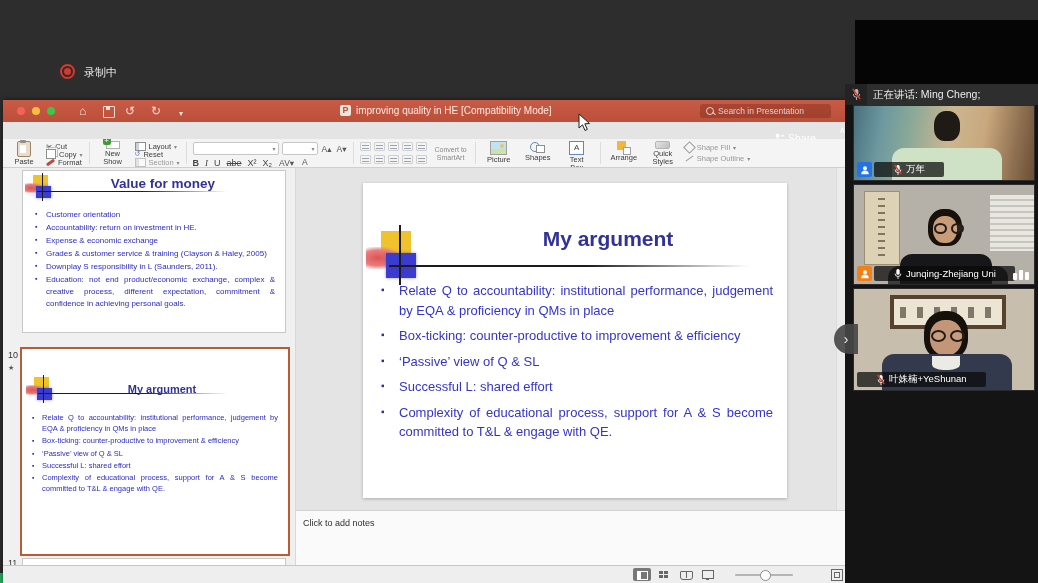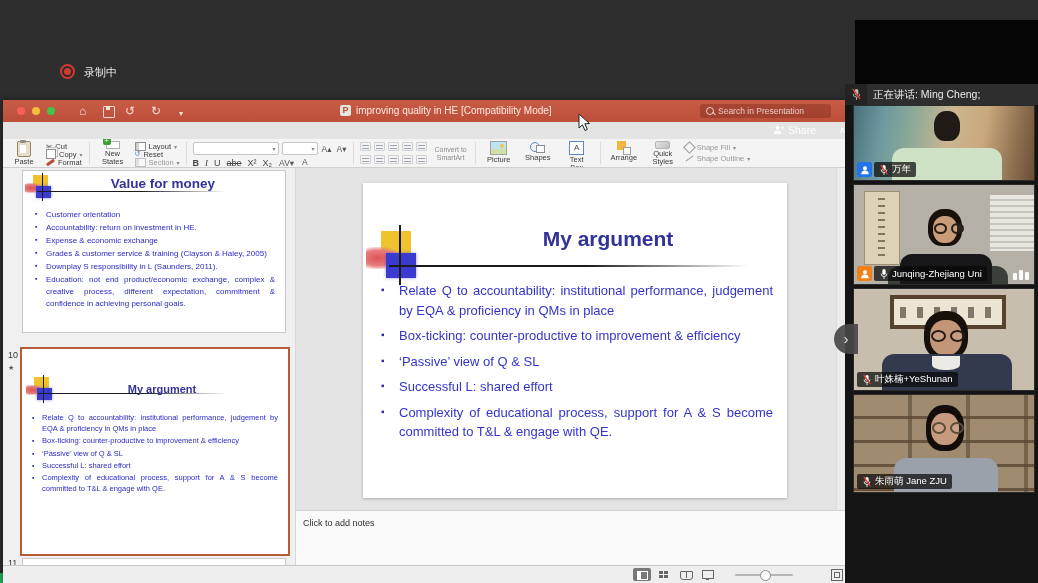--- a/index.html
+++ b/index.html
@@ -35,21 +35,21 @@
   .doc-title{left:353px;top:5px;font-size:10px;color:#ffeae2;}
   .searchbox{left:697px;top:4px;width:131px;height:14px;background:rgba(90,20,10,.28);border-radius:3px;
              display:flex;align-items:center;padding-left:6px;box-sizing:border-box;}
   .mag{width:6px;height:6px;border:1.3px solid rgba(255,255,255,.75);border-radius:50%;position:relative;margin-right:4px;}
   .mag::after{content:"";position:absolute;left:5px;top:5px;width:4px;height:1.3px;background:rgba(255,255,255,.75);transform:rotate(45deg);}
   .search-ph{font-size:8.5px;color:rgba(255,255,255,.72);}
 
   .ppt-tabs{left:0;top:22px;width:846px;height:17px;background:#bd4f3a;display:flex;align-items:flex-end;padding-left:10px;box-sizing:border-box;}
   .tab{font-size:10px;color:rgba(255,255,255,.96);padding:2px 9px 3px;cursor:default;white-space:nowrap;}
   .tab.active{background:#f5f4f4;color:#b93d26;font-weight:bold;border-radius:3px 3px 0 0;}
-  .share-wrap{left:770px;top:24px;display:flex;align-items:center;gap:4px;color:#fff;font-size:10.5px;}
+  .share-wrap{left:770px;top:32px;display:flex;align-items:center;gap:4px;color:#fff;font-size:10.5px;}
   .chev-up{left:836px;top:25px;color:#fff;font-size:9px;}
 
   
   .ribbon{left:0;top:39px;width:846px;height:29px;background:#f5f4f4;border-bottom:1px solid #cfcfcf;
           display:flex;align-items:stretch;padding:2px 4px;box-sizing:border-box;gap:5px;overflow:hidden;}
   .rsep{width:1px;background:#dcdcdc;margin:1px 1px;}
   .bigbtn{display:flex;flex-direction:column;align-items:center;justify-content:flex-start;min-width:30px;padding:0 2px;}
   .blabel{font-size:7.5px;color:#3c3c3c;text-align:center;line-height:7.5px;margin-top:1px;white-space:pre-line;}
   .stack{display:flex;flex-direction:column;justify-content:space-between;padding:1px 0;}
   .srow{display:flex;align-items:center;gap:3px;font-size:7.5px;color:#3c3c3c;height:8px;}
@@ -150,21 +150,21 @@
   .panel{left:845px;top:84px;width:193px;height:499px;background:#141414;}
   .speakbar{position:absolute;left:0;top:0;width:193px;height:21px;background:#2e2e2e;display:flex;align-items:center;}
   .speak-ic{width:22px;height:21px;background:#232323;display:flex;align-items:center;justify-content:center;}
   .speak-txt{font-size:10.5px;color:#ececec;margin-left:6px;white-space:nowrap;}
   .tile{position:absolute;left:8px;width:182px;background:#000;border:1px solid #2b2b2b;box-sizing:border-box;overflow:hidden;}
   .art{position:absolute;inset:0;}
   .badges{position:absolute;left:3px;bottom:3px;display:flex;gap:2px;align-items:center;}
   .rolebadge{width:15px;height:15px;border-radius:2px;display:flex;align-items:center;justify-content:center;}
   .rb-blue{background:#2472e8;}.rb-orange{background:#f08018;}
   .namebadge{height:15px;background:rgba(8,8,8,.72);border-radius:2px;display:flex;align-items:center;gap:3px;
-             padding:0 5px;color:#fff;font-size:9.5px;white-space:nowrap;}
+             padding:0 19px;color:#fff;font-size:9.5px;white-space:nowrap;}
   .vol{position:absolute;right:5px;bottom:4px;display:flex;gap:2px;align-items:flex-end;}
   .vol span{width:4px;background:#fdfdfd;border-radius:1px;}
   .collapse-tab{left:834px;top:324px;width:24px;height:30px;background:rgba(72,72,72,.92);border-radius:15px 0 0 15px;
                 color:#eee;font-size:14px;line-height:30px;text-align:center;z-index:60;}
   
   .head{position:absolute;border-radius:45% 45% 40% 40%;}
   .face{position:absolute;border-radius:45%;}
   .torso{position:absolute;border-radius:12px 12px 0 0;}
   .a1{background:linear-gradient(100deg,#49707c 0%,#6d98a0 16%,#87a898 30%,#cbb691 52%,#c9a87d 70%,#8d6f50 88%,#6b4f35 100%);}
   .a2{background:#b5b1a8;}
@@ -247,21 +247,21 @@
           </div>
         <div class="srow">
             <span class="ic-brush"></span>
             <span>Format</span>
           </div>
       </div>
       <div class="rsep"></div>
       <div class="bigbtn">
         <span class="ic-page newslide"></span>
         <span class="blabel">New
-States</span>
+Show</span>
       </div>
       <div class="stack">
         <div class="srow">
             <span class="ic-layout"></span>
             <span>Layout</span>
             <span class="dd">▾</span>
           </div>
         <div class="srow">
             <span style="color:#4a78c2;font-size:7px;">↺</span>
             <span>Reset</span>
@@ -538,42 +538,20 @@
           <span>Junqing-Zhejiang Uni</span>
         </span>
       </div>
       <span class="vol">
           <span style="height:7px;"></span>
           <span style="height:10px;"></span>
           <span style="height:8px;"></span>
         </span>
     </div>
 
-    <div class="tile" style="top:310px;height:99px;">
-      <div class="art a4">
-        <div class="head" style="left:72px;top:10px;width:38px;height:46px;background:#120d09;"></div>
-        <div class="face" style="left:77px;top:18px;width:28px;height:32px;background:#c69b7d;"></div>
-        <div class="glasses" style="left:78px;top:27px;">
-            <i style="width:10px;height:8px;border-color:#5c4a3a;"></i>
-            <i style="width:10px;height:8px;border-color:#5c4a3a;"></i>
-          </div>
-        <div class="torso" style="left:40px;bottom:0;width:104px;height:34px;background:#9aa1ab;"></div>
-      </div>
-      <div class="badges">
-        <span class="namebadge">
-          <svg width="10" height="12" viewBox="0 0 12 14">
-              <rect x="4" y="1" width="4" height="7" rx="2" fill="#fff"></rect>
-              <path d="M2.5 6.5a3.5 3.5 0 0 0 7 0" fill="none" stroke="#fff"></path>
-              <line x1="6" y1="10" x2="6" y2="13" stroke="#fff"></line>
-              <line x1="2" y1="1" x2="10" y2="12" stroke="#e23b30" stroke-width="1.6"></line>
-            </svg>
-          <span>朱雨萌 Jane ZJU</span>
-        </span>
-      </div>
-    </div>
 
   </div>
 
   <div class="abs collapse-tab">›</div>
 
   <svg class="abs cursor" style="left:578px;top:113px;" width="13" height="19" viewBox="0 0 13 19">
     <path d="M1 1 L1 15 L4.5 11.8 L7 17.5 L9.3 16.4 L6.8 10.8 L11.5 10.5 Z" fill="#fff" stroke="#222" stroke-width="1"></path>
   </svg>
 
 </div>

